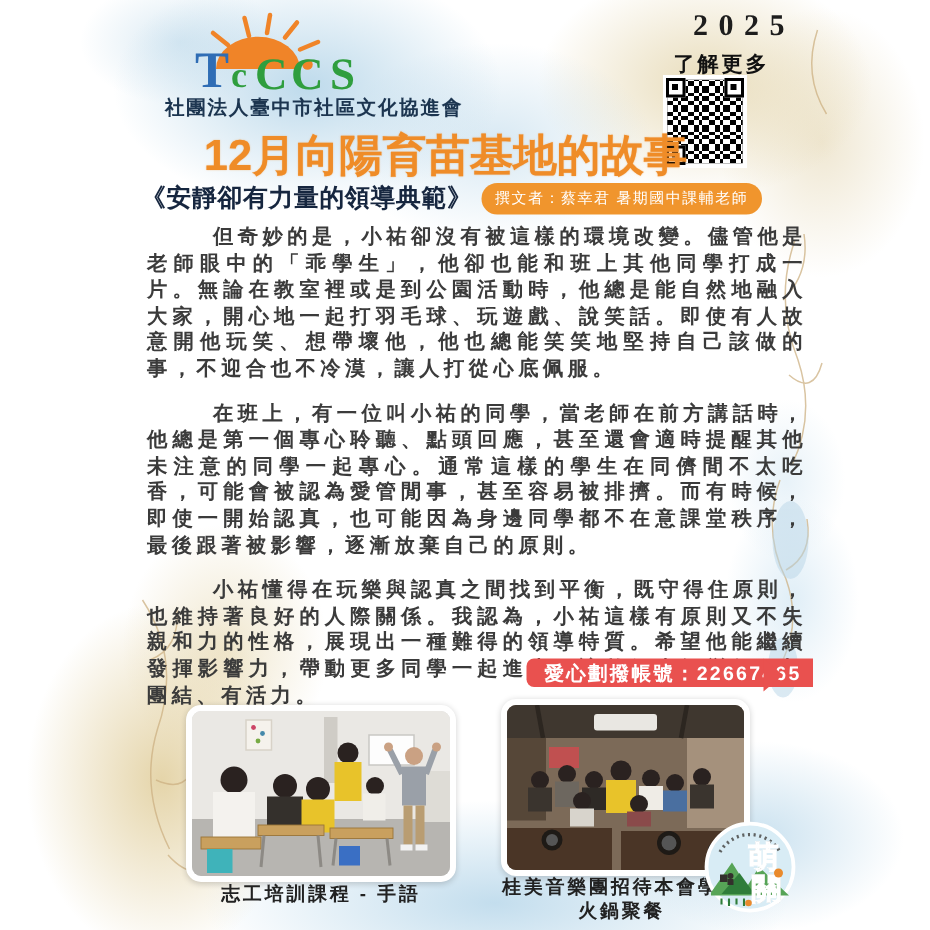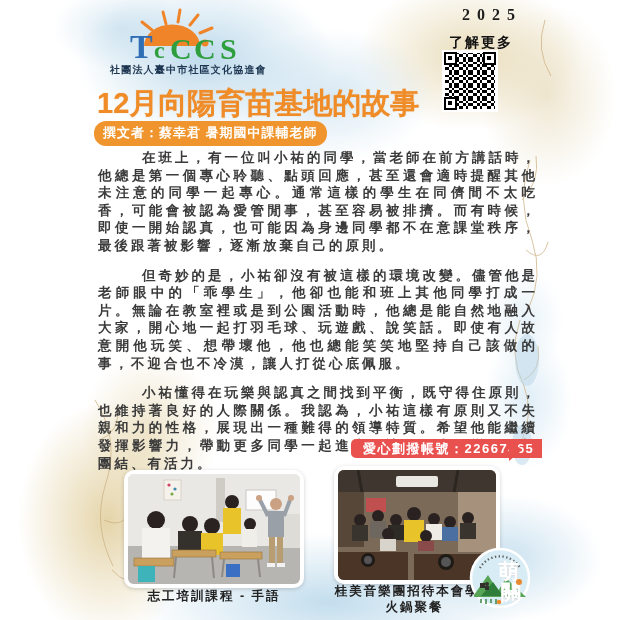--- a/index.html
+++ b/index.html
@@ -16,42 +16,42 @@
       radial-gradient(ellipse 95px 115px at 150px 432px, rgba(232,218,180,.65), transparent 72%),
       radial-gradient(ellipse 270px 95px at 330px 602px, rgba(180,213,233,.8), transparent 72%),
       radial-gradient(ellipse 130px 85px at 505px 558px, rgba(180,213,233,.7), transparent 75%),
       radial-gradient(ellipse 62px 95px at 528px 400px, rgba(198,224,240,.55), transparent 72%),
       radial-gradient(ellipse 55px 75px at 524px 320px, rgba(208,229,242,.5), transparent 72%),
       #ffffff;
   }
   .abs{position:absolute;}
 
   
-  .year{left:462px;top:6px;font-family:"Liberation Serif",serif;font-size:16px;font-weight:700;letter-spacing:7px;color:#1d1d1d;}
+  .year{left:462px;top:6px;font-family:"Liberation Serif",serif;font-size:20px;font-weight:700;letter-spacing:7px;color:#1d1d1d;}
   .learn-more{left:449px;top:34px;font-size:14px;font-weight:700;letter-spacing:2px;color:#111;}
   .qr{left:442px;top:50px;width:56px;height:62px;background:#fff;padding:0;}
   .qr-pattern{position:absolute;left:3px;top:3px;right:3px;bottom:3px;
     background-image:
       repeating-linear-gradient(0deg,#000 0 3px,#fff 3px 6px,#000 6px 8px,#fff 8px 13px),
       repeating-linear-gradient(90deg,#000 0 4px,#fff 4px 7px,#000 7px 9px,#fff 9px 14px);
     background-blend-mode:difference;}
   .finder{position:absolute;width:13px;height:13px;border:2.5px solid #000;background:#fff;box-sizing:border-box;}
   .finder:after{content:"";position:absolute;left:2px;top:2px;width:4px;height:4px;background:#000;}
   .f-tl{left:2px;top:2px}.f-tr{right:2px;top:2px}.f-bl{left:2px;bottom:2px}
 
   
   .logo{left:108px;top:8px;width:145px;height:56px;}
-  .org-name{left:110px;top:63px;font-size:10px;font-weight:700;letter-spacing:1.2px;color:#1c3550;}
+  .org-name{left:110px;top:63px;font-size:13px;font-weight:700;letter-spacing:1.2px;color:#1c3550;}
 
   
   .main-title{left:97px;top:84px;width:400px;font-size:29px;font-weight:900;color:#ef8c28;letter-spacing:0px;
-    text-shadow:0 0 1px rgba(239,140,40,.6);white-space:nowrap;}
+    text-shadow:0 0 1px rgba(239,140,40,.6);white-space:nowrap;text-align:center;}
   .subtitle-row{left:94px;top:121px;width:440px;display:flex;align-items:center;gap:6px;}
   .subtitle{font-size:16.5px;font-weight:900;color:#16263f;letter-spacing:.5px;white-space:nowrap;}
-  .author-badge{background:#f0952d;color:#fff;font-size:13px;font-weight:700;letter-spacing:1px;
+  .author-badge{background:#f0952d;color:#fff;font-size:10px;font-weight:400;letter-spacing:1px;
     padding:3px 9px 4px;border-radius:12px;white-space:nowrap;}
 
   
   .body-text{left:98px;top:149px;width:440px;color:#3b3b3b;}
   .body-text p{margin:0 0 12px 0;font-size:13.5px;line-height:17.6px;font-weight:700;
     letter-spacing:3px;text-align:justify;text-indent:44px;}
 
   
   .ribbon{left:351px;top:439px;height:19px;background:#e9514f;color:#fff;display:flex;align-items:center;
     padding:0 8px 0 12px;font-size:13px;font-weight:900;letter-spacing:1.5px;border-radius:5px 0 0 5px;white-space:nowrap;}
@@ -119,26 +119,27 @@
   <div class="abs qr">
     <div class="qr-pattern"></div>
     <div class="finder f-tl"></div>
     <div class="finder f-tr"></div>
     <div class="finder f-bl"></div>
   </div>
 
   <div class="abs main-title">12月向陽育苗基地的故事</div>
 
   <div class="abs subtitle-row">
+    <span class="subtitle">《安靜卻有力量的領導典範》</span>
     <span class="author-badge">撰文者：蔡幸君 暑期國中課輔老師</span>
   </div>
 
   <div class="abs body-text">
+    <p>但奇妙的是，小祐卻沒有被這樣的環境改變。儘管他是老師眼中的「乖學生」，他卻也能和班上其他同學打成一片。無論在教室裡或是到公園活動時，他總是能自然地融入大家，開心地一起打羽毛球、玩遊戲、說笑話。即使有人故意開他玩笑、想帶壞他，他也總能笑笑地堅持自己該做的事，不迎合也不冷漠，讓人打從心底佩服。</p>
     <p>在班上，有一位叫小祐的同學，當老師在前方講話時，他總是第一個專心聆聽、點頭回應，甚至還會適時提醒其他未注意的同學一起專心。通常這樣的學生在同儕間不太吃香，可能會被認為愛管閒事，甚至容易被排擠。而有時候，即使一開始認真，也可能因為身邊同學都不在意課堂秩序，最後跟著被影響，逐漸放棄自己的原則。</p>
-    <p>但奇妙的是，小祐卻沒有被這樣的環境改變。儘管他是老師眼中的「乖學生」，他卻也能和班上其他同學打成一片。無論在教室裡或是到公園活動時，他總是能自然地融入大家，開心地一起打羽毛球、玩遊戲、說笑話。即使有人故意開他玩笑、想帶壞他，他也總能笑笑地堅持自己該做的事，不迎合也不冷漠，讓人打從心底佩服。</p>
     <p>小祐懂得在玩樂與認真之間找到平衡，既守得住原則，也維持著良好的人際關係。我認為，小祐這樣有原則又不失親和力的性格，展現出一種難得的領導特質。希望他能繼續發揮影響力，帶動更多同學一起進步，讓整個班級變得更加團結、有活力。</p>
   </div>
 
   <div class="abs ribbon">愛心劃撥帳號：22667465</div>
   <div class="abs ribbon-arrow"></div>
 
   <div class="abs photo photo-left">
     <svg width="172" height="110" viewBox="0 0 172 110">
       <rect width="172" height="72" fill="#eae8e4"></rect>
       <rect y="72" width="172" height="38" fill="#b7b5b1"></rect>

